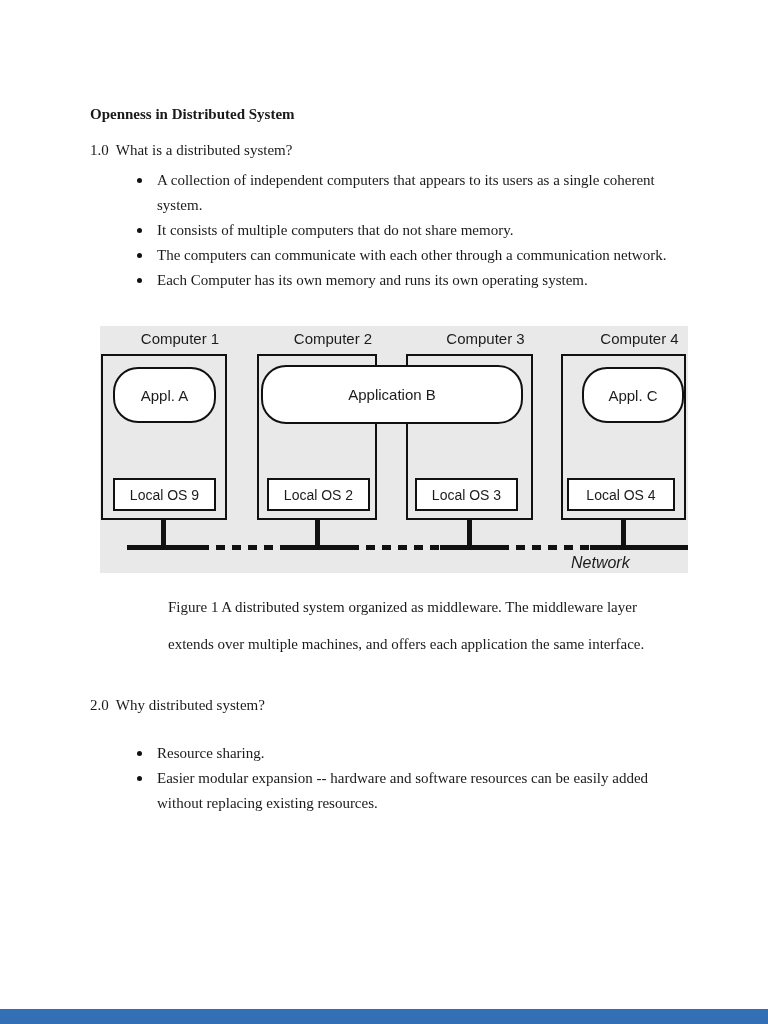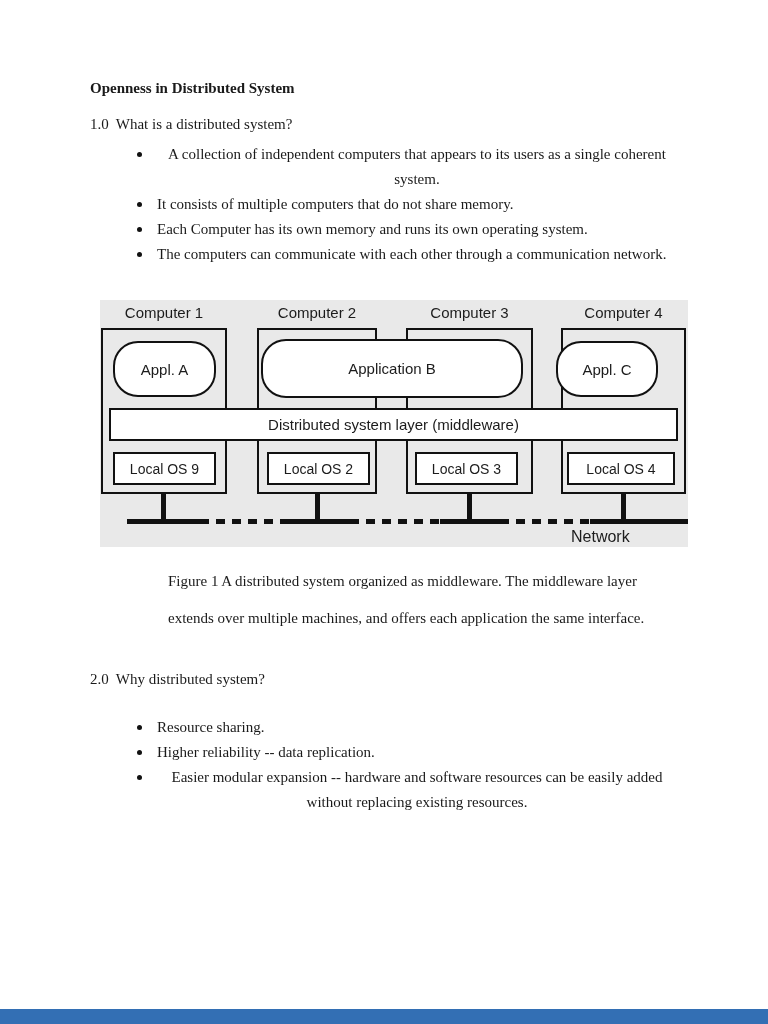--- a/index.html
+++ b/index.html
@@ -1,51 +1,51 @@
 <!DOCTYPE html>
 <html><head>
 <meta charset="utf-8">
 <style>
   * { margin: 0; padding: 0; box-sizing: border-box; }
   html, body { width: 768px; height: 1024px; background: #ffffff; }
   body { font-family: "Liberation Serif", serif; color: #1a1a1a; overflow: hidden; }
 
   .page { position: relative; width: 768px; height: 1024px; background: #ffffff; }
-  .content { padding: 80px 78px 0 90px; }
+  .content { padding: 106px 78px 0 90px; }
 
   .doc-title { font-size: 15px; font-weight: bold; line-height: 16px; }
 
   .sec-heading { display: flex; gap: 7px; font-size: 15px; line-height: 16px; margin-top: 20px; }
 
-  .bullets { margin-top: 10px; padding-left: 47px; text-align: center; }
+  .bullets { margin-top: 10px; padding-left: 47px; }
   .bullet-row { display: flex; line-height: 25px; font-size: 15px; }
   .dot-cell { flex: 0 0 20px; }
   .dot { display: block; width: 5px; height: 5px; border-radius: 50%; background: #111; margin-top: 10px; }
   .btext { max-width: 520px; }
 
   
   .figure { position: relative; margin-top: 33px; margin-left: 10px; width: 588px; height: 247px;
             background: #e9e9e9; font-family: "Liberation Sans", sans-serif; }
   .comp-label { position: absolute; top: 4px; height: 18px; text-align: center;
-                font-size: 15px; color: #1c1c1c; }
+                font-size: 15px; color: #1c1c1c; margin-left: 16px; }
   .outer-box { position: absolute; top: 28px; height: 166px; border: 2px solid #111; background: transparent; }
   .inner-box { position: absolute; background: #ffffff; border: 2px solid #111;
                display: flex; align-items: center; justify-content: center;
                font-size: 15px; color: #1c1c1c; }
   .app-box { top: 41px; height: 56px; z-index: 3; border-radius: 25px; }
   .mw-bar { position: absolute; left: 9px; top: 108px; width: 569px; height: 33px;
             background: #ffffff; border: 2px solid #111; z-index: 4;
             display: flex; align-items: center; justify-content: center;
             font-size: 15px; color: #1c1c1c; }
   .os-box { top: 152px; height: 33px; font-size: 14px; z-index: 2; }
   .conn { position: absolute; top: 194px; width: 5px; height: 28px; background: #111; }
   .net-solid { position: absolute; top: 219px; height: 5px; background: #111; }
   .net-dash { position: absolute; top: 219px; height: 5px;
               background: repeating-linear-gradient(to right, #111 0 9px, transparent 9px 16px); }
-  .net-label { position: absolute; left: 471px; top: 228px; font-size: 16px; color: #1c1c1c; }
+  .net-label { position: absolute; left: 471px; top: 228px; font-size: 16px; color: #1c1c1c; font-style: italic; }
 
   .caption { margin-top: 27px; padding-left: 78px; font-size: 15px; }
   .cap-line { line-height: 15px; }
   .cap-line + .cap-line { margin-top: 22px; }
 
   .sec2 { margin-top: 45px; }
   .bullets2 { margin-top: 28px; }
 
   .footer-bar { position: absolute; left: 0; bottom: 0; width: 768px; height: 15px; background: #336fb4; }
 </style>
@@ -72,46 +72,45 @@
       <div class="bullet-row">
         <span class="dot-cell">
             <span class="dot"></span>
           </span>
         <span class="btext">It consists of multiple computers that do not share memory.</span>
       </div>
       <div class="bullet-row">
         <span class="dot-cell">
             <span class="dot"></span>
           </span>
-        <span class="btext">Each Computer has its own memory and runs its own operating system.</span>
+        <span class="btext">The computers can communicate with each other through a communication network.</span>
       </div>
       <div class="bullet-row">
         <span class="dot-cell">
             <span class="dot"></span>
           </span>
-        <span class="btext">The computers can communicate with each other through a communication network.</span>
+        <span class="btext">Each Computer has its own memory and runs its own operating system.</span>
       </div>
     </div>
 
     <div class="figure">
       <div class="comp-label" style="left:1px; width:126px;">Computer 1</div>
       <div class="comp-label" style="left:157px; width:120px;">Computer 2</div>
       <div class="comp-label" style="left:306px; width:127px;">Computer 3</div>
       <div class="comp-label" style="left:461px; width:125px;">Computer 4</div>
 
       <div class="outer-box" style="left:1px; width:126px;"></div>
       <div class="outer-box" style="left:157px; width:120px;"></div>
       <div class="outer-box" style="left:306px; width:127px;"></div>
       <div class="outer-box" style="left:461px; width:125px;"></div>
 
       <div class="inner-box app-box" style="left:13px; width:103px;">Appl. A</div>
       <div class="inner-box app-box" style="left:161px; width:262px; top:39px; height:59px;">Application B</div>
-      <div class="inner-box app-box" style="left:456px; width:102px;">Appl. C</div>
+      <div class="inner-box app-box" style="left:482px; width:102px;">Appl. C</div>
 
-      <div class="mw-bar">Distributed system layer (middleware)</div>
 
       <div class="inner-box os-box" style="left:13px;  width:103px;">Local OS 9</div>
       <div class="inner-box os-box" style="left:167px; width:103px;">Local OS 2</div>
       <div class="inner-box os-box" style="left:315px; width:103px;">Local OS 3</div>
       <div class="inner-box os-box" style="left:467px; width:108px;">Local OS 4</div>
 
       <div class="conn" style="left:61px;"></div>
       <div class="conn" style="left:215px;"></div>
       <div class="conn" style="left:367px;"></div>
       <div class="conn" style="left:521px;"></div>
@@ -141,26 +140,20 @@
       <div class="bullet-row">
         <span class="dot-cell">
             <span class="dot"></span>
           </span>
         <span class="btext">Resource sharing.</span>
       </div>
       <div class="bullet-row">
         <span class="dot-cell">
             <span class="dot"></span>
           </span>
-        <span class="btext">Higher reliability -- data replication.</span>
-      </div>
-      <div class="bullet-row">
-        <span class="dot-cell">
-            <span class="dot"></span>
-          </span>
         <span class="btext">Easier modular expansion -- hardware and software resources can be easily added without replacing existing resources.</span>
       </div>
     </div>
 
   </div>
 
   <div class="footer-bar"></div>
 </div>
 
 </body></html>

